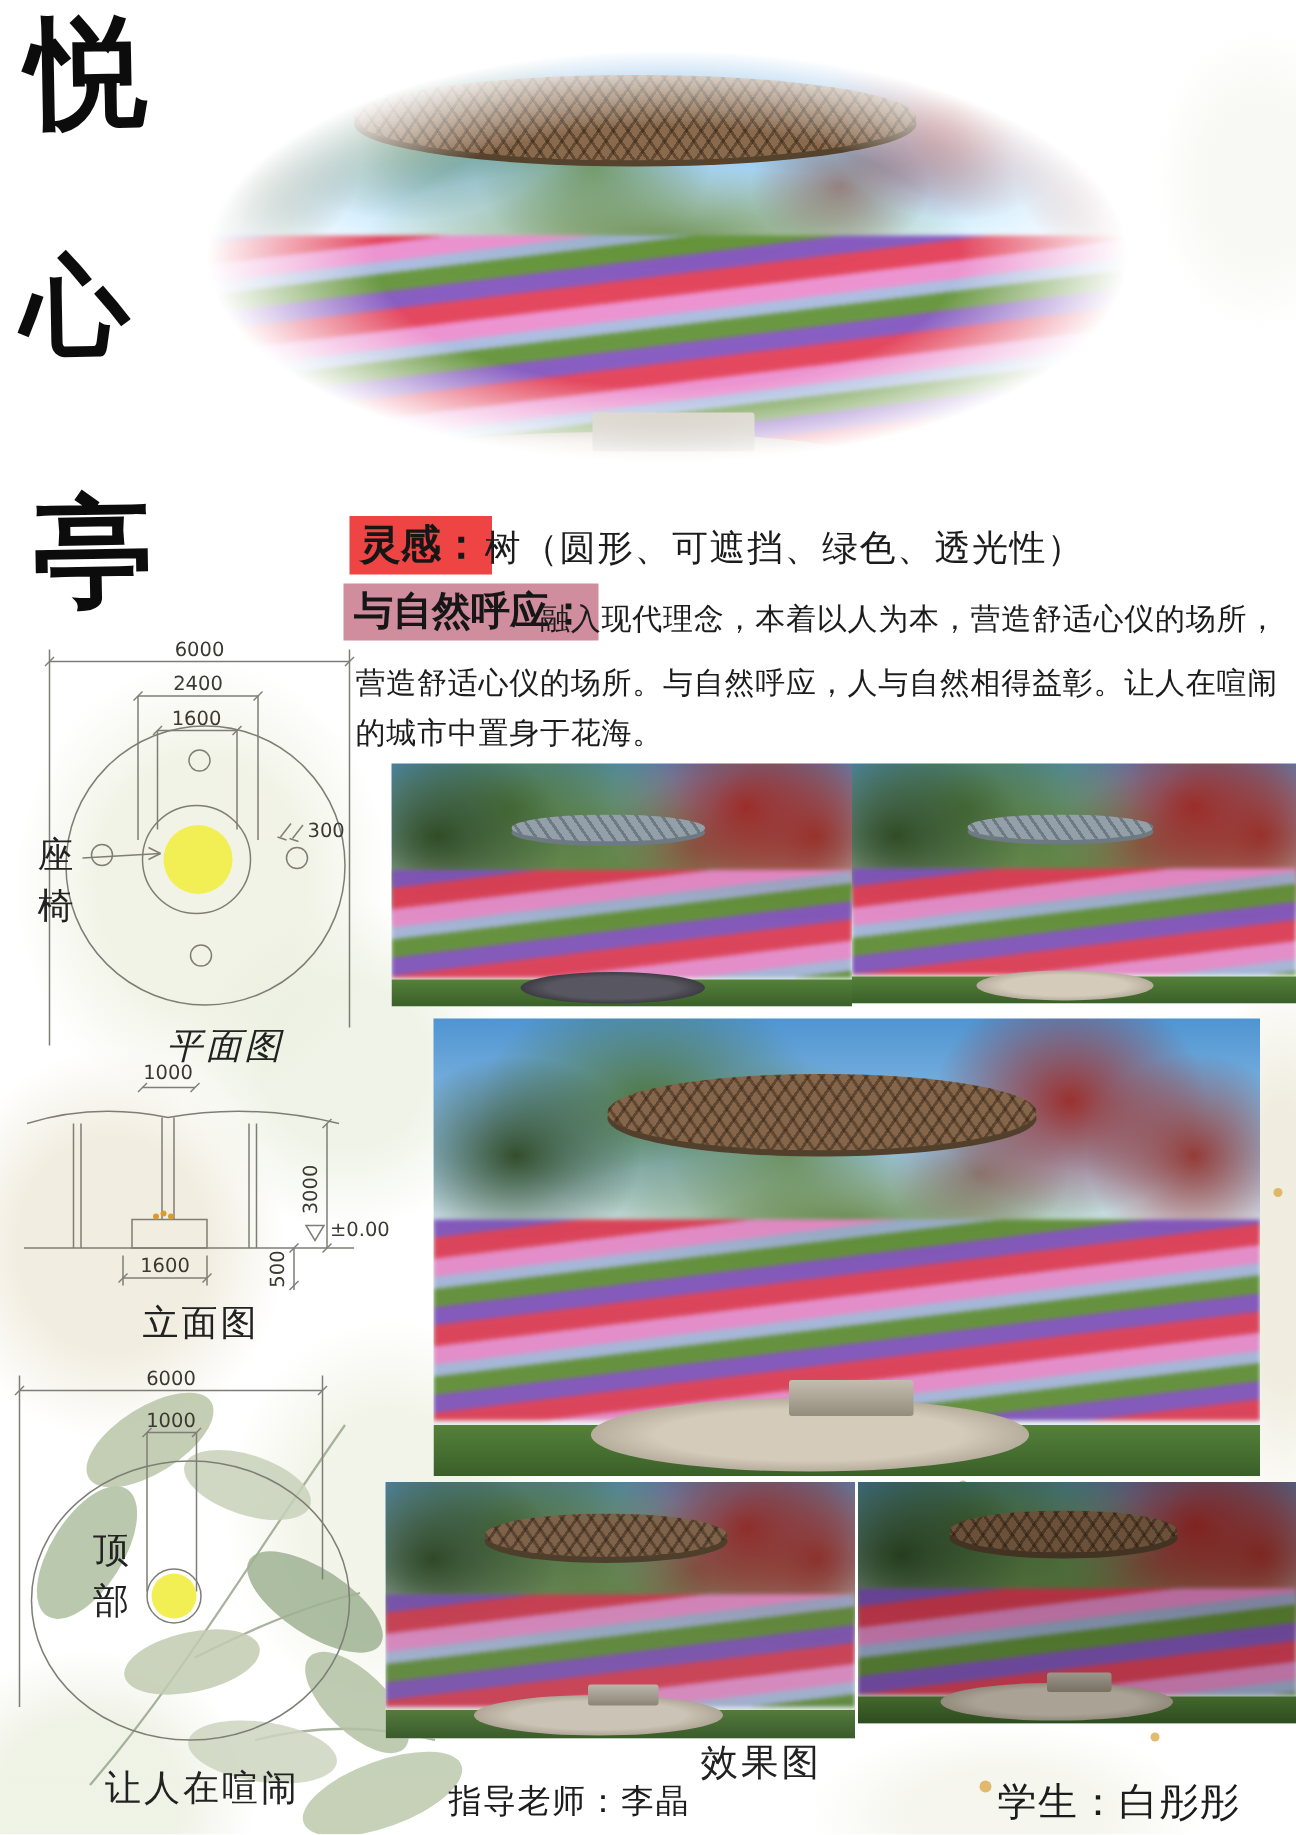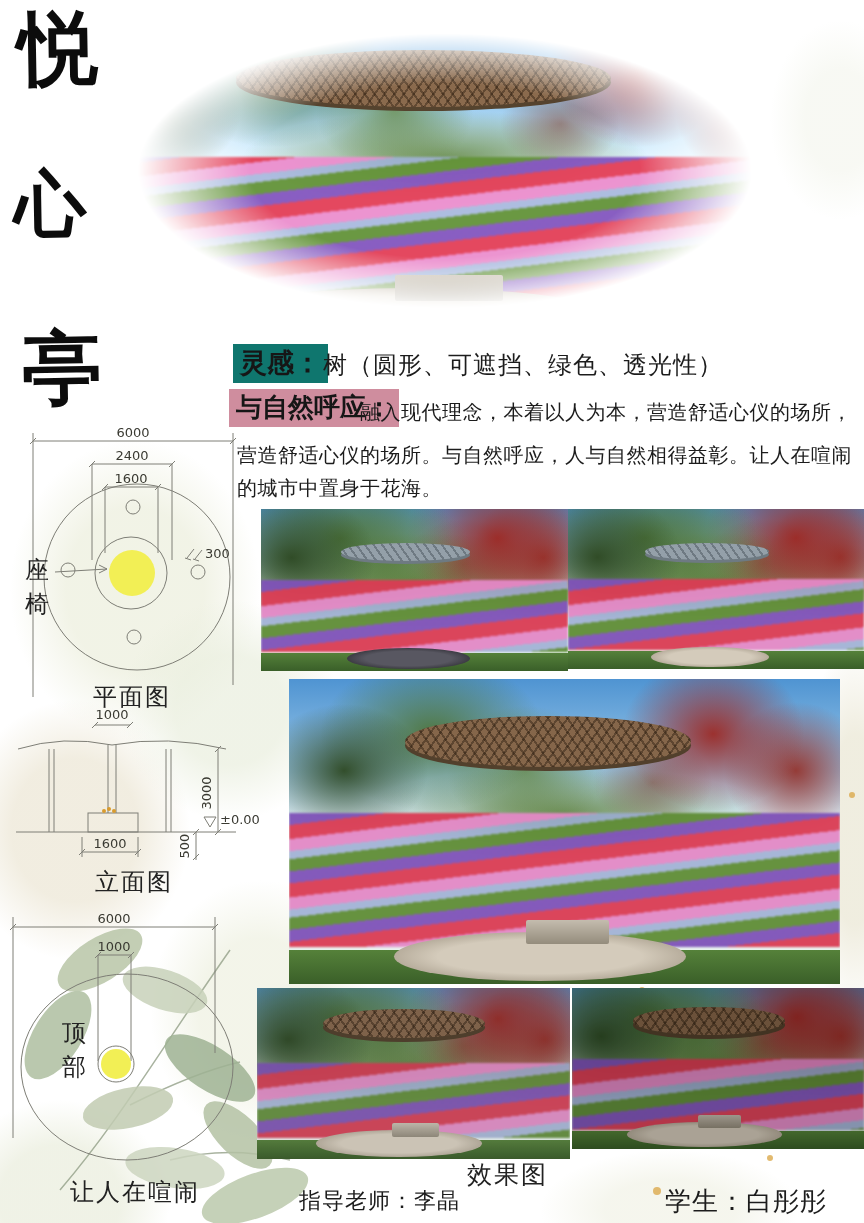--- a/index.html
+++ b/index.html
@@ -85,21 +85,21 @@
   
   .hl{display:inline-block;background:#cf8d9e;color:#161616;padding:1px 7px 2px 7px;font-weight:700;}
   #insp-label{position:absolute;left:233px;top:344px;font-size:27px;}
   #insp-text{position:absolute;left:323px;top:349px;font-size:24px;letter-spacing:1px;}
   #design-label{position:absolute;left:229px;top:389px;font-size:26px;}
   #design-l1{position:absolute;left:360px;top:399px;font-size:20px;letter-spacing:.5px;}
   #design-l2{position:absolute;left:237px;top:442px;font-size:20px;letter-spacing:.5px;}
   #design-l3{position:absolute;left:237px;top:475px;font-size:20px;letter-spacing:.5px;}
 
   .caption{position:absolute;font-size:24px;letter-spacing:2px;color:#222;}
-  #cap-plan{left:93px;top:681px;}
+  #cap-plan{left:111px;top:681px;font-style:italic;}
   #cap-elev{left:95px;top:866px;}
   #cap-top{left:70px;top:1176px;}
   #cap-render{left:467px;top:1158px;font-size:25px;}
   #credit-advisor{position:absolute;left:287px;top:1186px;font-size:22px;letter-spacing:1px;margin-left:12px;}
   #credit-student{position:absolute;left:665px;top:1184px;font-size:26px;letter-spacing:1px;}
 
   
   svg.diagram{position:absolute;overflow:visible;}
   #svg-plan{left:15px;top:425px;}
   #svg-elev{left:8px;top:705px;}
@@ -162,21 +162,21 @@
     <div class="ph-cols">
         <i></i>
         <i></i>
         <i></i>
         <i></i>
         <i></i>
       </div>
     <div class="ph-roof"></div>
   </div>
 
-  <div id="insp-label"><span class="hl" style="background: #0f766e;">灵感：</span></div>
+  <div id="insp-label"><span class="hl" style="background: #ef4444;">灵感：</span></div>
   <div id="insp-text">树（圆形、可遮挡、绿色、透光性）</div>
   <div id="design-label"><span class="hl" style="background: rgb(207, 141, 158);">与自然呼应：</span></div>
   <div id="design-l1">融入现代理念，本着以人为本，营造舒适心仪的场所，</div>
   <div id="design-l2">营造舒适心仪的场所。与自然呼应，人与自然相得益彰。让人在喧闹</div>
   <div id="design-l3">的城市中置身于花海。</div>
 
   <svg class="diagram" id="svg-plan" width="245" height="292" viewBox="0 0 245 292">
     <g>
       <line x1="18" y1="8" x2="18" y2="272"></line>
       <line x1="218" y1="8" x2="218" y2="260"></line>

